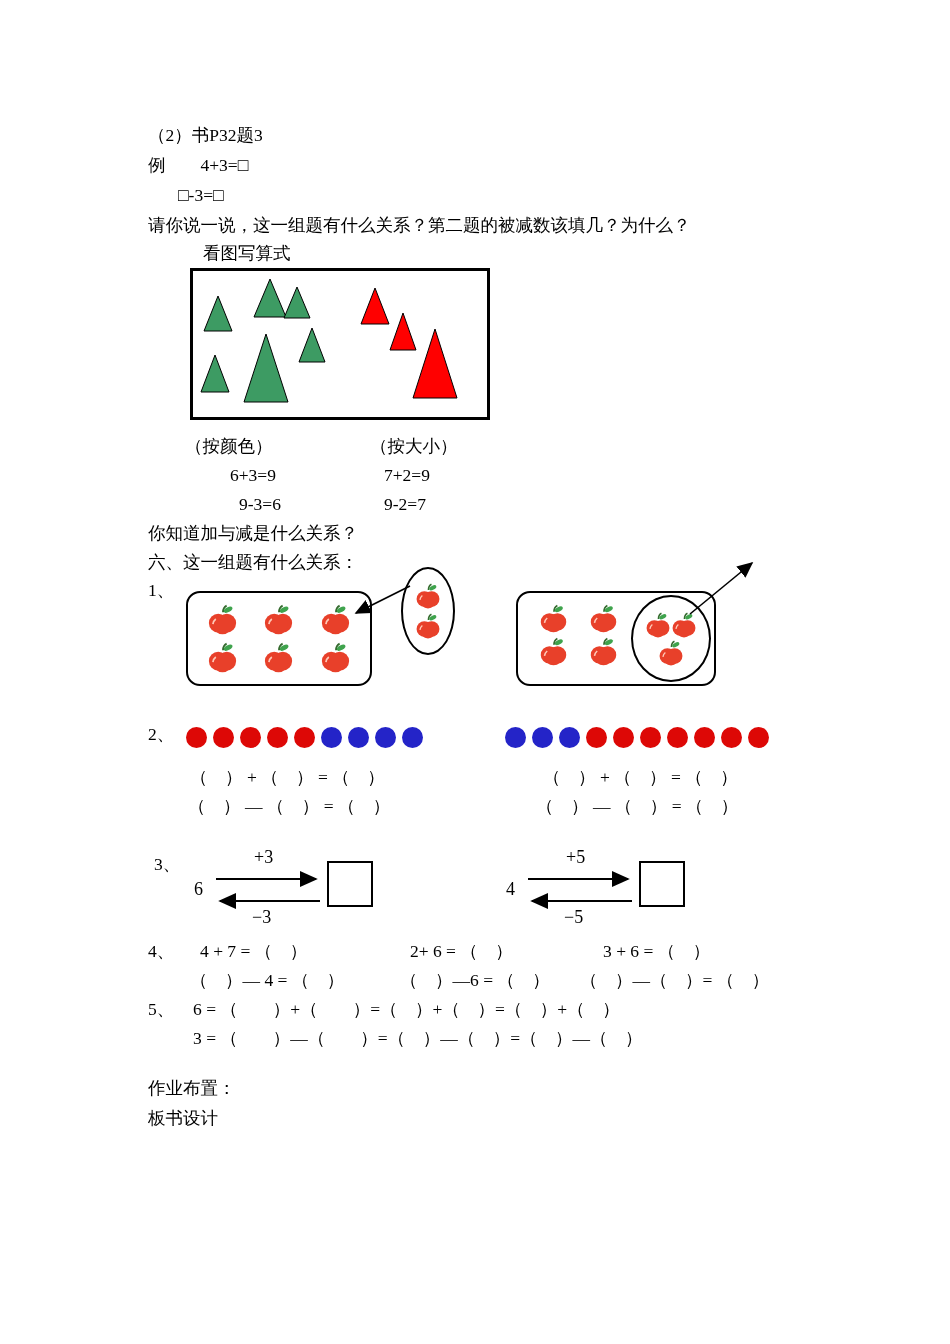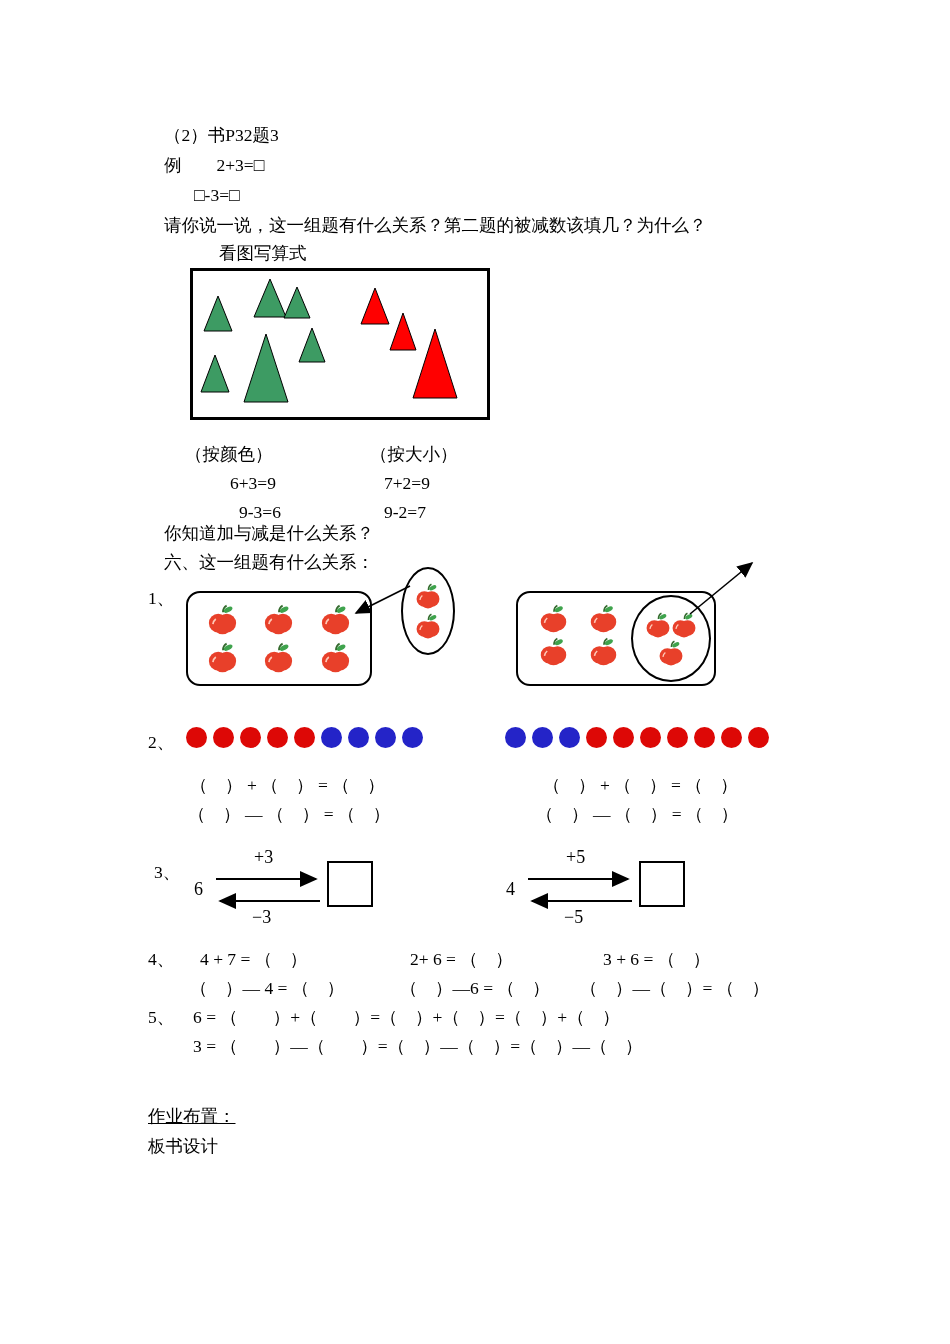--- a/index.html
+++ b/index.html
@@ -3,23 +3,23 @@
 <meta charset="utf-8">
 <style>
   * { box-sizing: border-box; }
   html,body { margin:0; padding:0; }
   body {
     width:950px; height:1344px; background:#ffffff; color:#000;
     font-family:"Liberation Serif","DejaVu Serif",serif;
     font-size:17.5px;
   }
   .content { position:relative; padding:120px 0 0 148px; width:802px; }
-  .t { height:30px; line-height:30px; white-space:pre;margin-left:16px; }
+  .t { height:30px; line-height:30px; white-space:pre; }
   .posline { position:relative; height:29px; line-height:29px; white-space:pre; }
-  .abs { position:absolute; top:0;margin-top:8px; }
+  .abs { position:absolute; top:0; }
   .tri-box { width:300px; height:152px; border:3px solid #000; margin:2px 0 12px 42px; }
   .tri-box svg { display:block; }
 
   .ex1 { position:relative; height:140px; margin-top:-6px; }
   .apple-box { position:absolute; border:2px solid #000; border-radius:14px; }
   .oval { position:absolute; border:2px solid #000; border-radius:50%; }
   .agrid { display:grid; justify-items:center; align-items:center; }
   .cols3 { grid-template-columns:repeat(3,1fr); padding:8px 12px; column-gap:12px; row-gap:0; height:100%; }
   .cols2 { grid-template-columns:repeat(2,1fr); column-gap:8px; row-gap:2px; }
   .cols1 { grid-template-columns:1fr; row-gap:2px; height:100%; align-content:center; }
@@ -31,29 +31,29 @@
   .dotline { position:relative; height:36px; }
   .dotgroup { position:absolute; top:8px; white-space:nowrap; }
   .dot { display:inline-block; width:21px; height:21px; border-radius:50%; margin-right:6px; }
 
   .ex3 { position:relative; height:92px; margin-top:24px; }
   .ex3 svg { position:absolute; top:0; }
   .ex3 text { font-family:"Liberation Serif","DejaVu Serif",serif; font-size:18px; fill:#000; }
   .exlabel { line-height:22px; }
 
   .footer-line { height:30px; line-height:30px; }
-  .mt48 { margin-top:48px;text-decoration:underline; }
+  .mt48 { margin-top:20px; }
 </style>
 </head>
 <body>
 
 <div class="content">
 
   <div class="t">（2）书P32题3</div>
-  <div class="t">例　　2+3=□</div>
+  <div class="t">例　　4+3=□</div>
   <div class="t" style="padding-left:30px">□-3=□</div>
   <div class="t">请你说一说，这一组题有什么关系？第二题的被减数该填几？为什么？</div>
   <div class="t" style="height:26px;line-height:26px;padding-left:55px">看图写算式</div>
 
   <div class="tri-box">
     <svg width="294" height="146" viewBox="0 0 294 146">
         <polygon points="25,25 11,60 39,60" fill="#3d9b63" stroke="#000" stroke-width="1"></polygon>
         <polygon points="77,8 61,46 93,46" fill="#3d9b63" stroke="#000" stroke-width="1"></polygon>
         <polygon points="104,16 91,47 117,47" fill="#3d9b63" stroke="#000" stroke-width="1"></polygon>
         <polygon points="182,17 168,53 196,53" fill="#ff0000" stroke="#000" stroke-width="1"></polygon>

